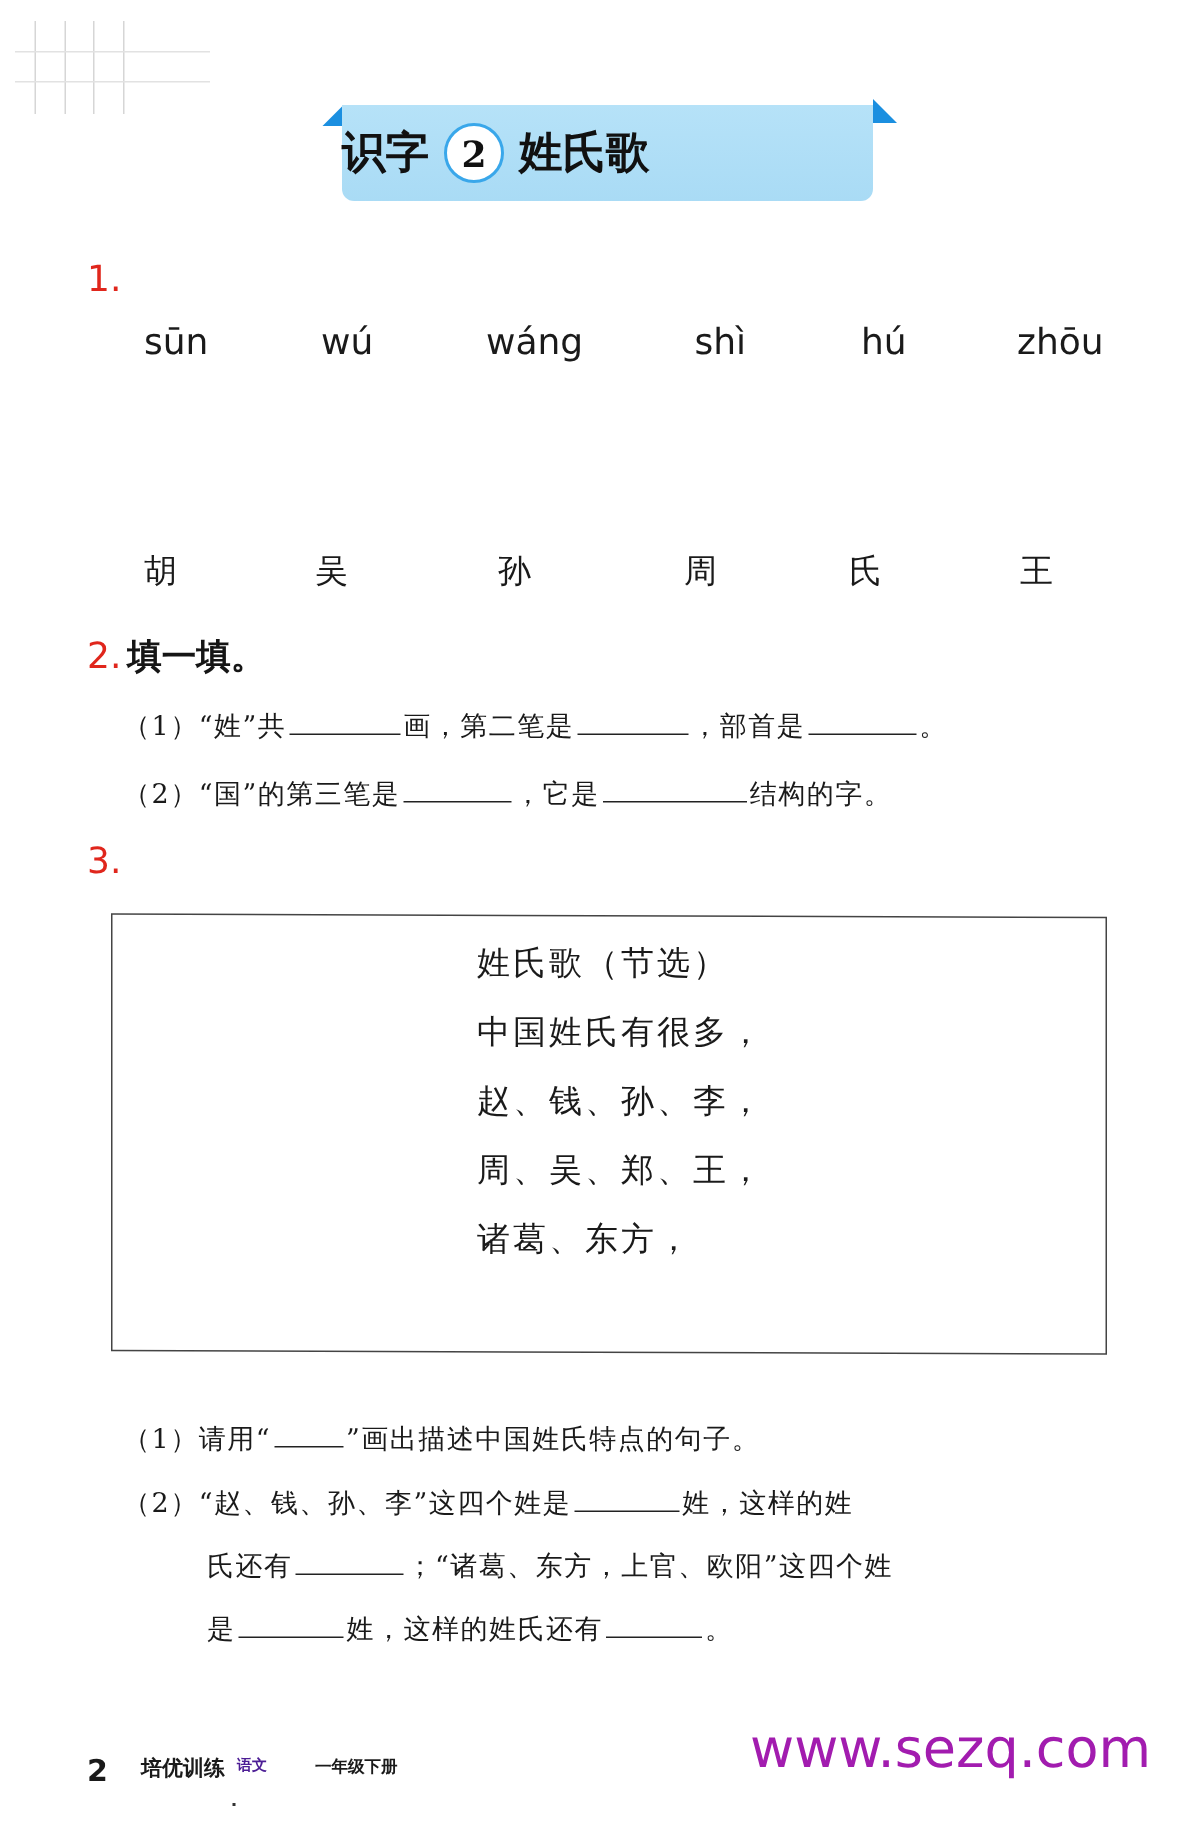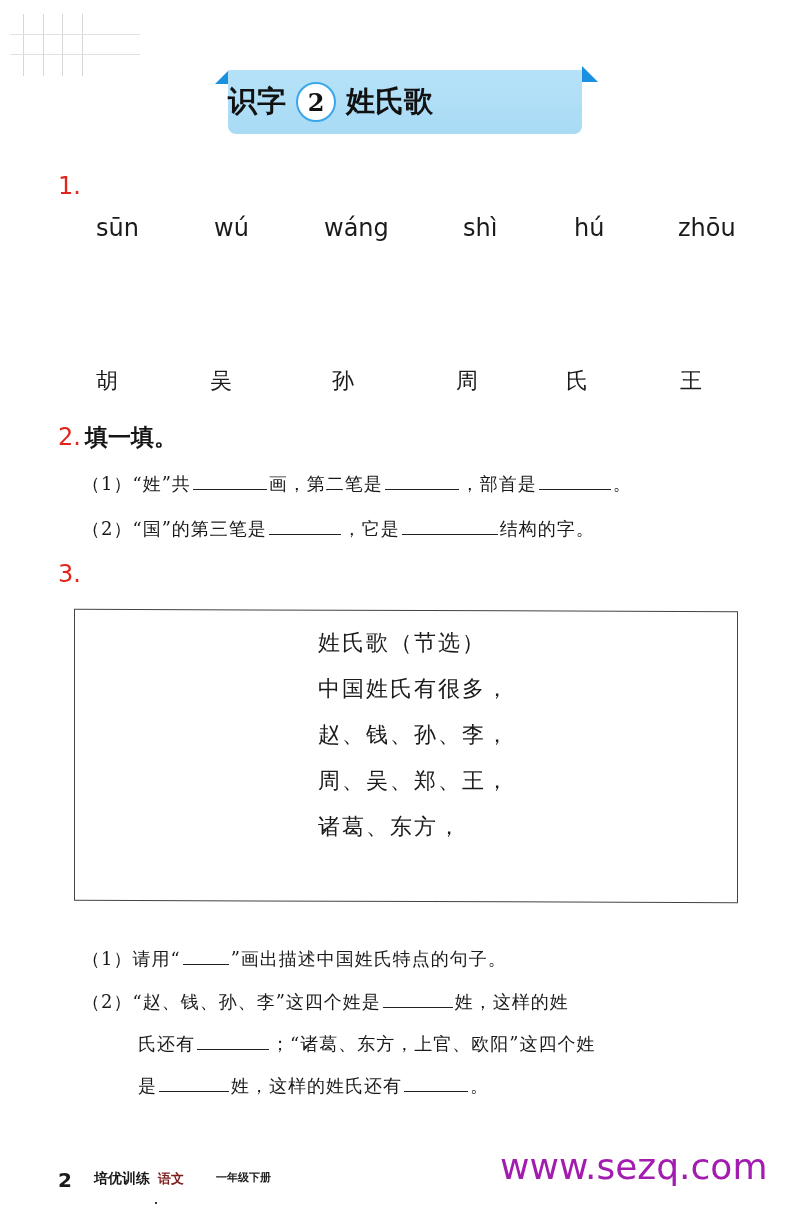--- a/index.html
+++ b/index.html
@@ -57,21 +57,21 @@
 
   .poem-box {
     left: 74px; top: 610px; width: 662px; height: 290px;
     border: 1.5px solid #444; transform: skewY(0.2deg);
   }
   .poem { left: 318px; top: 626px; }
   .poem div { font-size: 22px; height: 46px; line-height: 34px; letter-spacing: 2px; white-space: nowrap; }
 
   .footer-num { left: 58px; top: 1168px; font-family: "DejaVu Sans", sans-serif; font-weight: bold; font-size: 20px; }
   .footer-book { left: 94px; top: 1170px; font-family: "DejaVu Sans", sans-serif; font-weight: bold; font-size: 14px; display: flex; gap: 8px; align-items: flex-start; }
-  .footer-book .subj { color: #7f1d1d; font-size: 13px; }
+  .footer-book .subj { color: #4c1d95; font-size: 10px; }
   .footer-book .grade { font-size: 11px; margin-left: 24px; }
   .watermark {
     left: 500px; top: 1146px; font-family: "DejaVu Sans", "Liberation Sans", sans-serif;
     font-size: 36px; color: #a21caf;
   }
   .dot { left: 155px; top: 1202px; width: 2px; height: 2px; background: #333; }
 </style>
 </head>
 <body>
 

